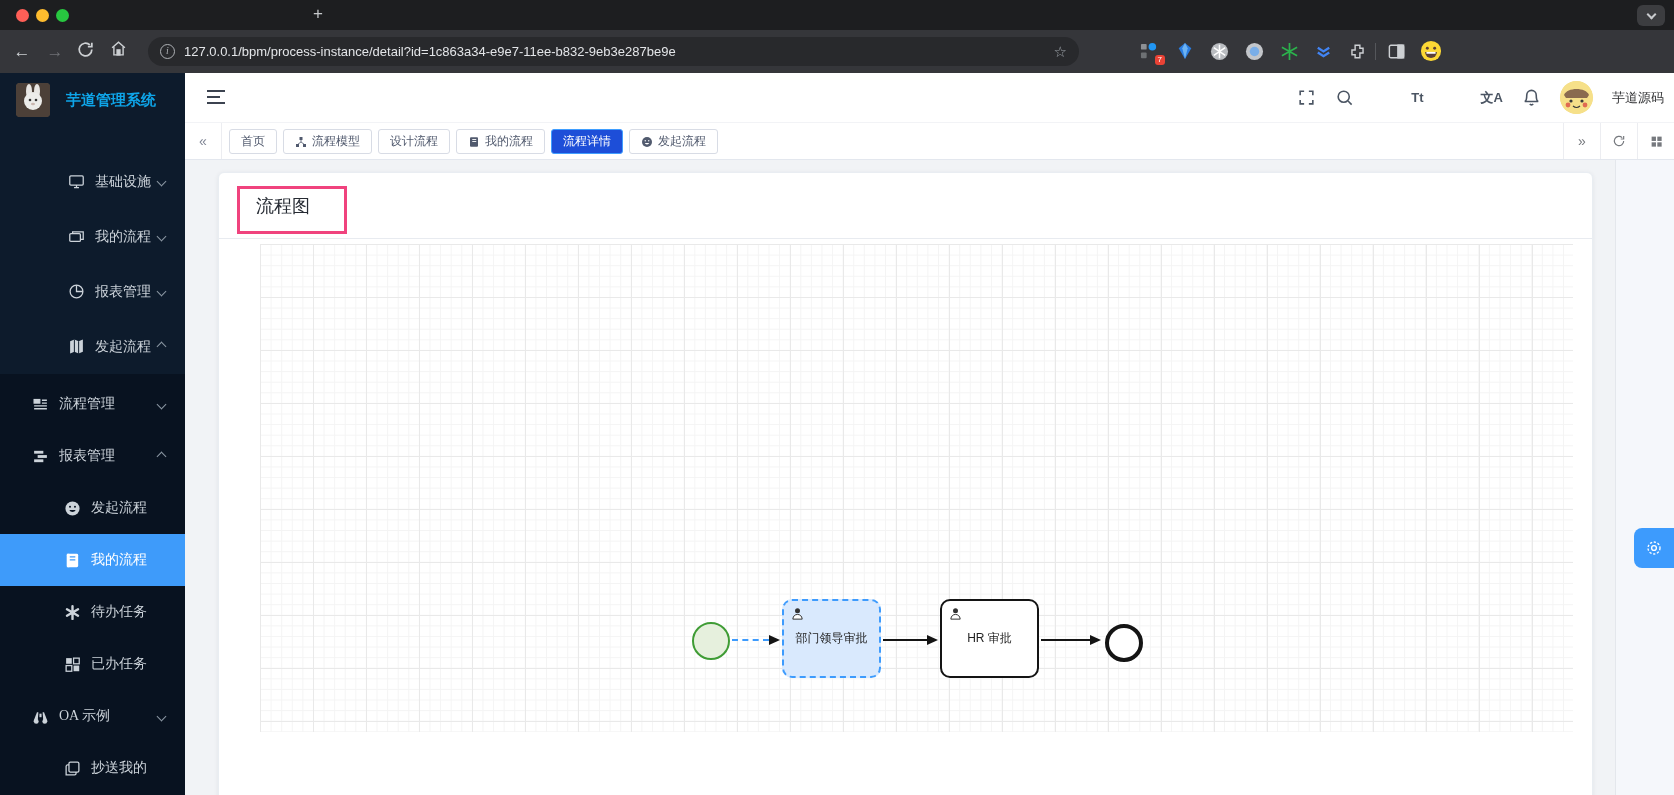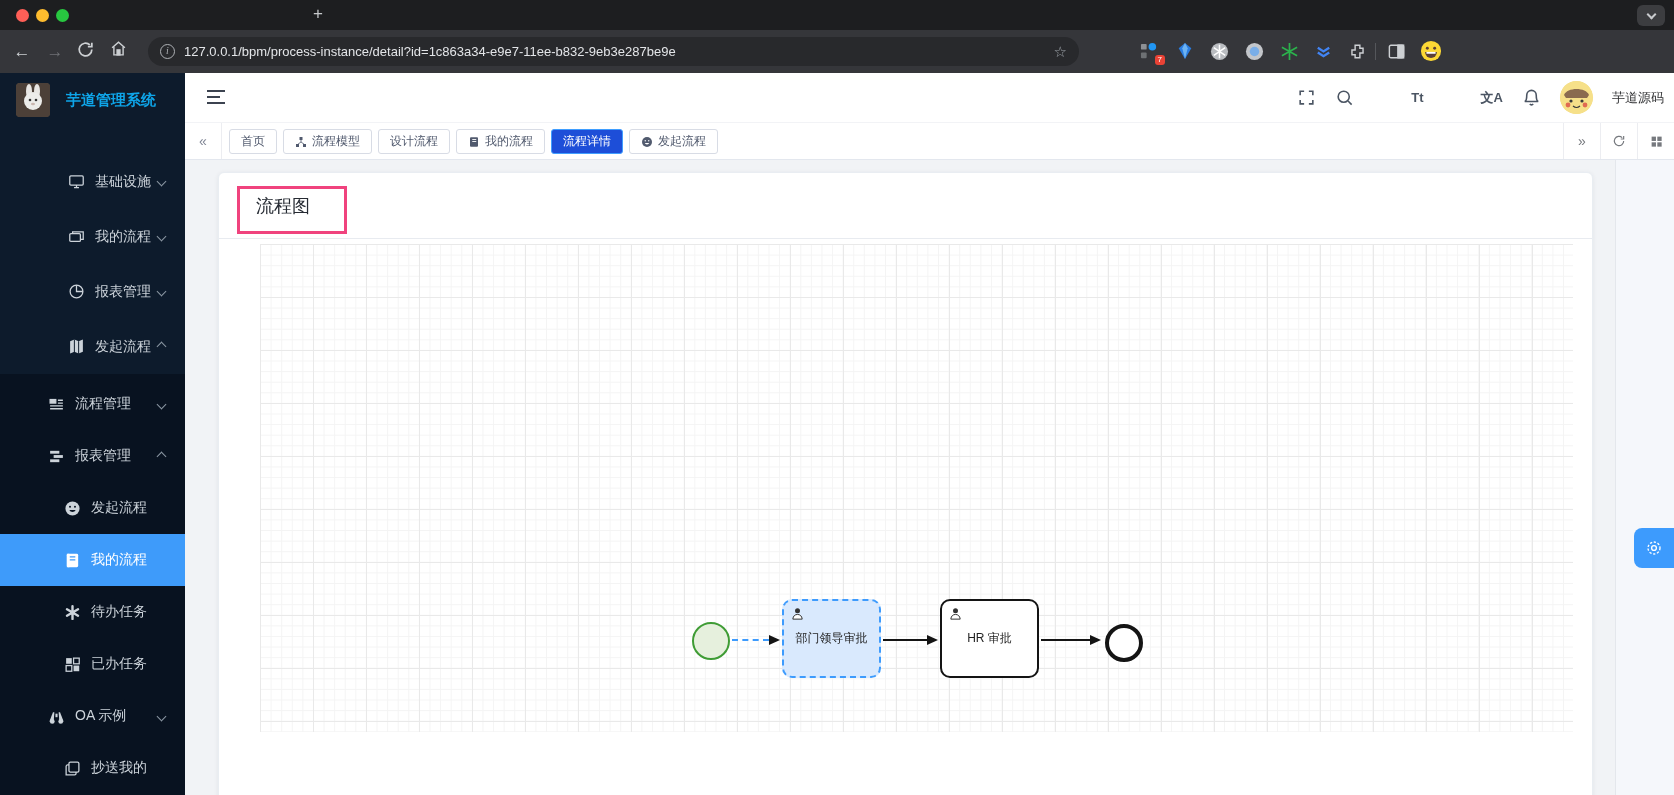--- a/index.html
+++ b/index.html
@@ -40,21 +40,21 @@
 
   
   .sidebar { position:absolute; left:0; top:73px; width:185px; height:722px; background:#0d1b2c; color:#ccd3da; overflow:hidden; }
   .logo-row { height:54px; display:flex; align-items:center; padding-left:16px; }
   .logo-img { width:34px; height:34px; border-radius:4px; overflow:hidden; background:#5d4a3f; }
   .logo-title { margin-left:16px; color:#0ea5e9; font-size:15px; font-weight:bold; }
   .nav { margin-top:27px; }
   .nav-item { display:flex; align-items:center; font-size:14px; cursor:default; }
   .nav-item .mi { width:17px; height:17px; margin-right:10px; flex:none; }
   .lv1 { height:55px; padding-left:24px;margin-left:44px; }
-  .lv2 { height:52px; padding-left:48px; }
+  .lv2 { height:52px; padding-left:32px;font-family:Liberation Serif, serif; }
   .lv3 { height:52px; padding-left:64px; }
   .submenu { background:#081220; padding-top:4px; padding-bottom:60px; }
   .nav-item.selected { background:#3e9bfa; color:#fff; }
   .nav-chev { margin-left:auto; margin-right:20px; width:7px; height:7px; border-right:1.5px solid #8b97a3;
     border-bottom:1.5px solid #8b97a3; }
   .nav-chev.down { transform:rotate(45deg); }
   .nav-chev.up { transform:rotate(-135deg); }
 
   
   .app-header { position:absolute; left:185px; top:73px; width:1489px; height:49px; background:#fff; }

